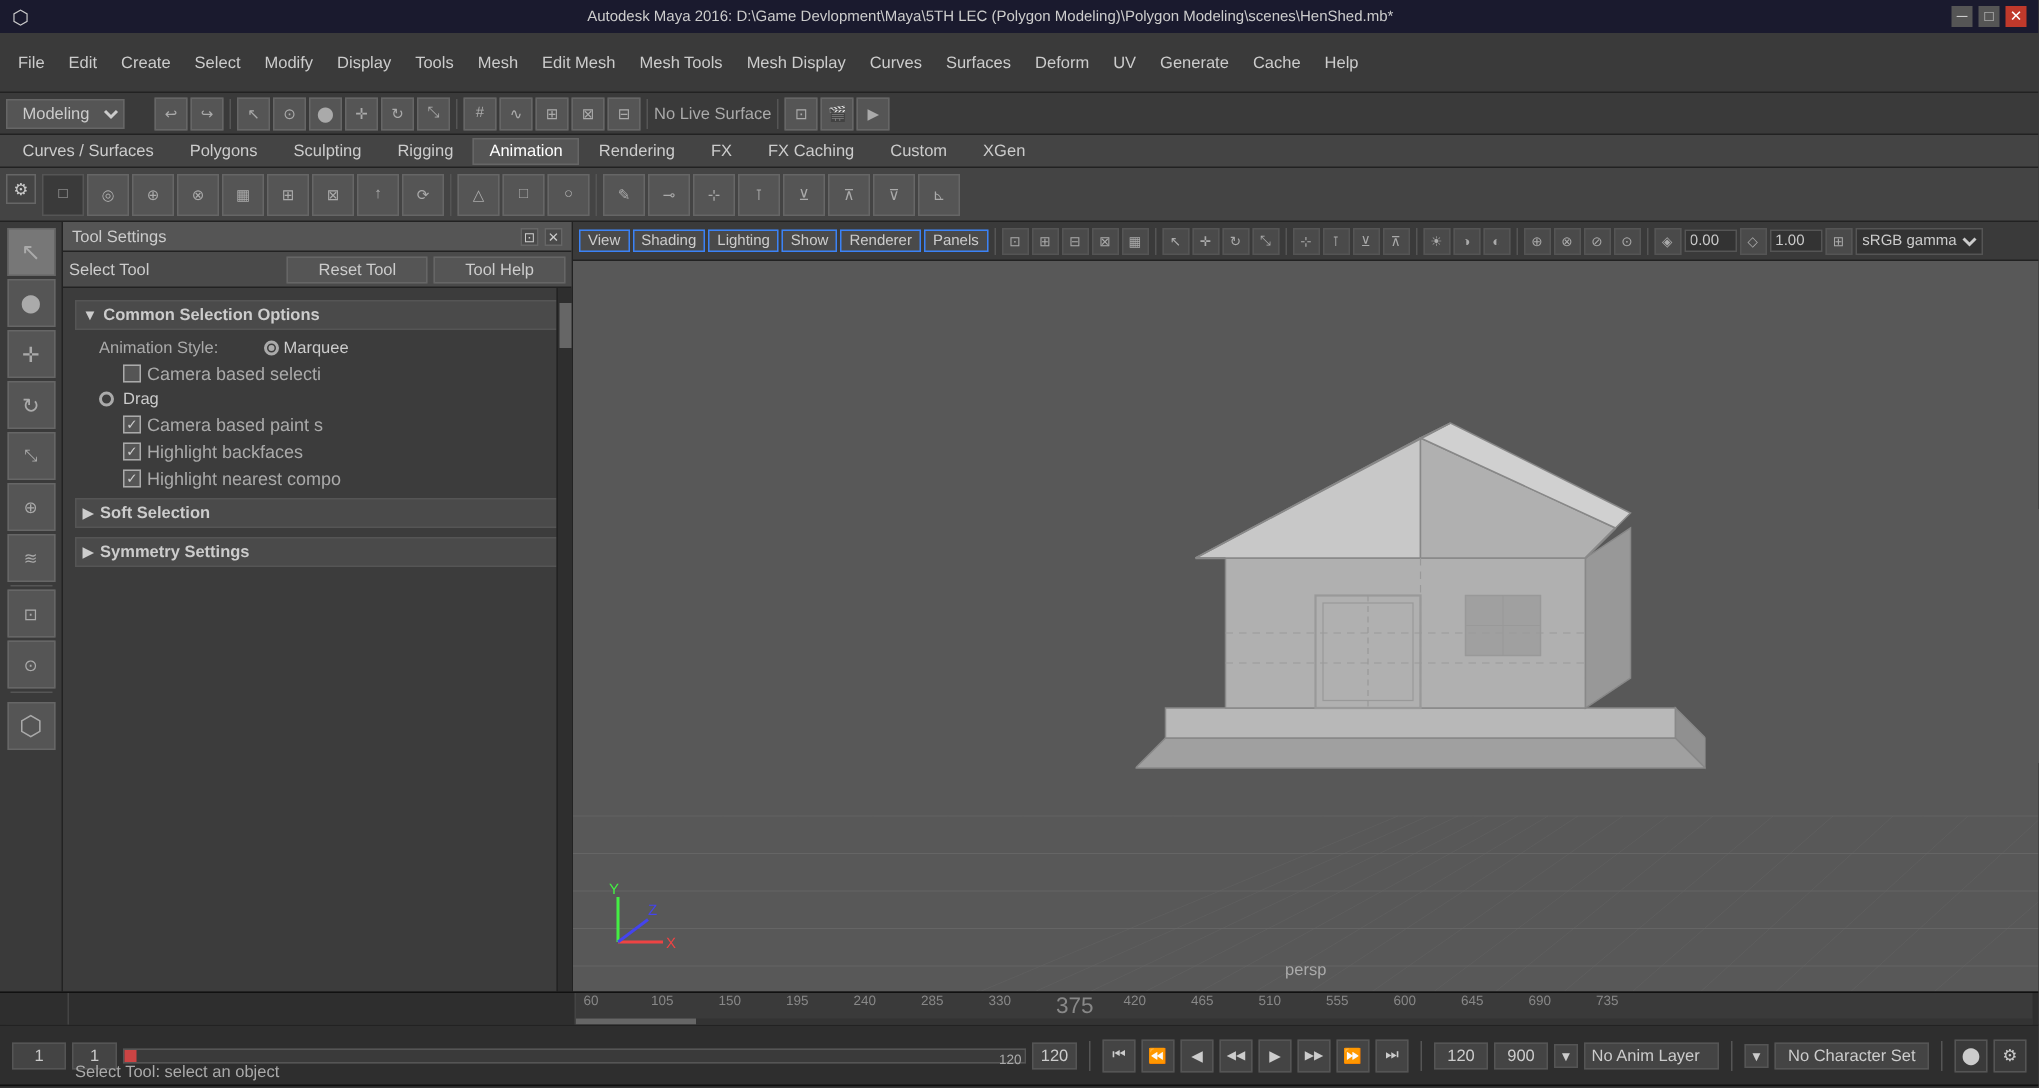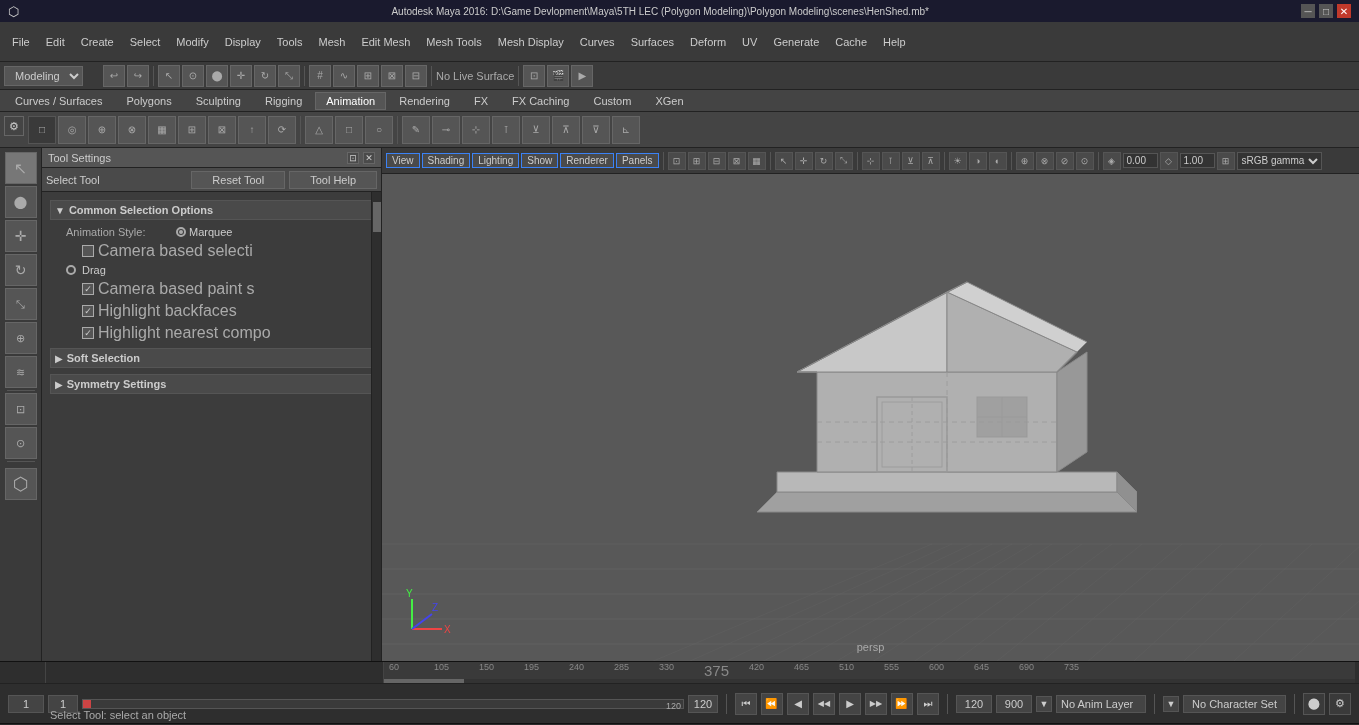--- a/index.html
+++ b/index.html
@@ -81,21 +81,21 @@
 
     .option-row { display: flex; align-items: center; margin-bottom: 4px; padding-left: 16px; }
     .option-label { color: #aaa; font-size: 11px; width: 110px; }
     .radio-group { display: flex; gap: 12px; }
     .radio-item { display: flex; align-items: center; gap: 3px; cursor: pointer; }
     .radio-circle { width: 10px; height: 10px; border-radius: 50%; border: 2px solid #aaa; display: flex; align-items: center; justify-content: center; }
     .radio-circle.selected::after { content: ''; width: 4px; height: 4px; border-radius: 50%; background: #aaa; display: block; }
     .checkbox-row { display: flex; align-items: center; gap: 4px; margin-bottom: 4px; padding-left: 32px; }
     .cb { width: 12px; height: 12px; border: 1px solid #aaa; background: #555; display: flex; align-items: center; justify-content: center; font-size: 9px; }
     .cb.checked { color: #ccc; }
-    .cb-label { font-size: 16px; color: #aaa; }
+    .cb-label { font-size: 12px; color: #aaa; }
 
     .subsection-header {
       display: flex; align-items: center; gap: 4px; margin: 6px 0 4px 0; cursor: pointer; color: #ccc;
       background: #4a4a4a; padding: 3px 4px; border: 1px solid #555;
     }
 
     
     #viewport {
       flex: 1; background: #555; position: relative; overflow: hidden;
     }

